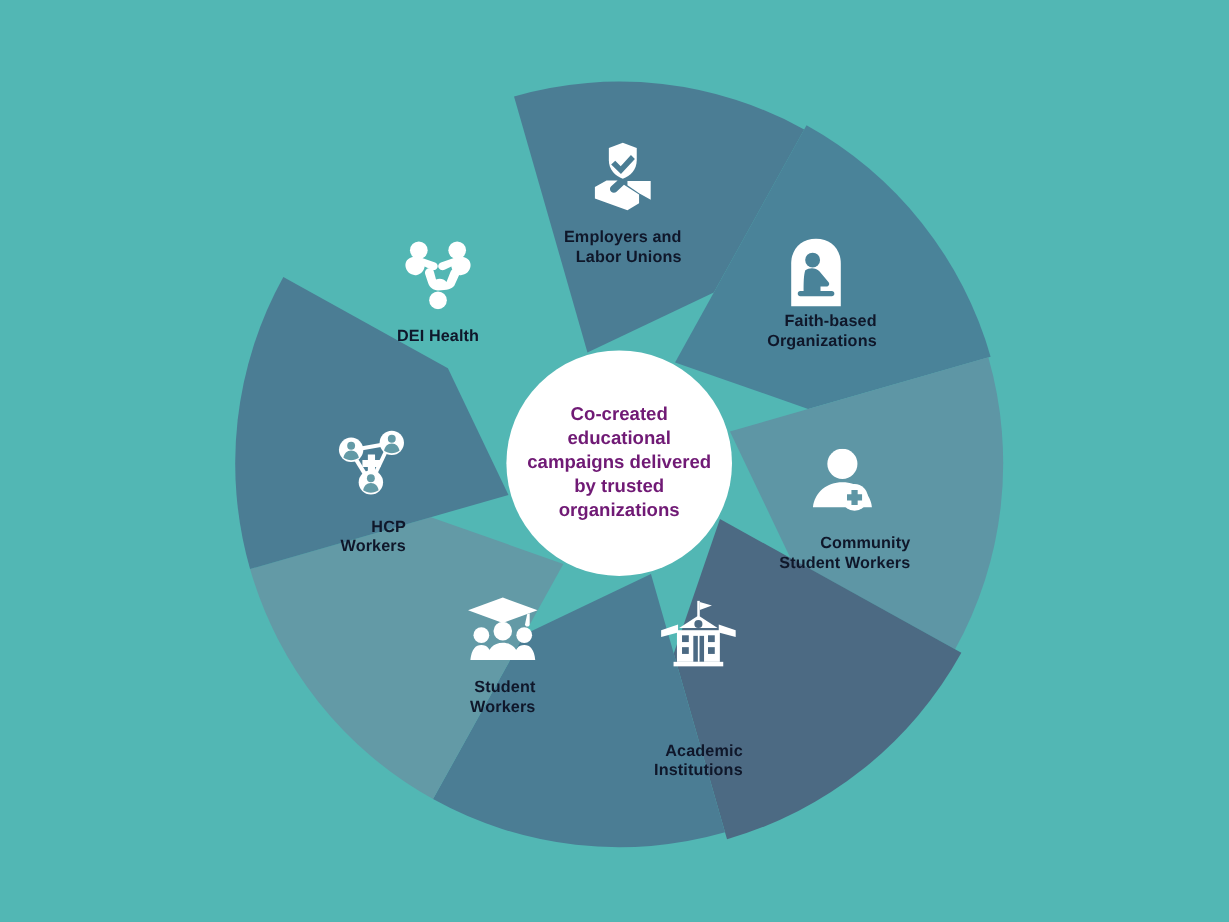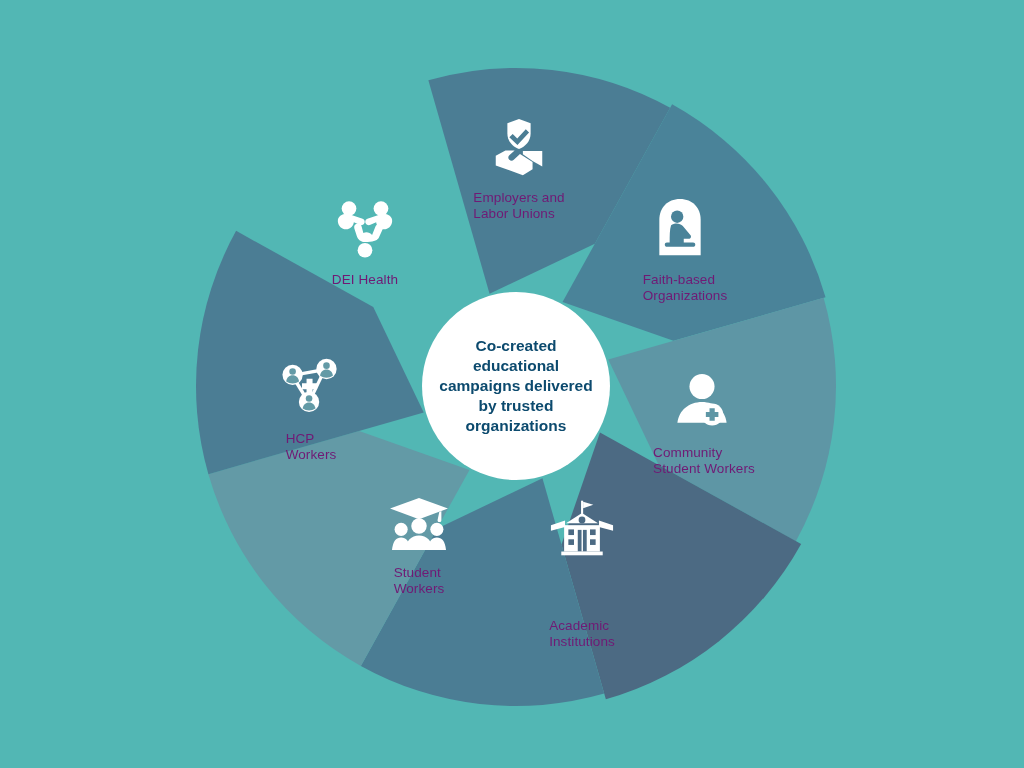--- a/index.html
+++ b/index.html
@@ -22,23 +22,23 @@
   }
   #wheel {
     position: absolute;
     left: 0;
     top: 0;
     width: 1024px;
     height: 768px;
   }
   .seg-label {
     position: absolute;
-    text-align: left;
-    color: #701a75;
-    font-weight: normal;
+    text-align: right;
+    color: #0f172a;
+    font-weight: bold;
     font-size: 13.5px;
     line-height: 1.22;
     letter-spacing: 0.1px;
     transform: translate(-50%, 0);
     text-shadow: none;
     white-space: pre-line;
     pointer-events: none;
   }
   .seg-icon {
     position: absolute;
@@ -52,21 +52,21 @@
     top: 292px;
     width: 188px;
     height: 188px;
     border-radius: 50%;
     background: #ffffff;
     display: flex;
     align-items: center;
     justify-content: center;
   }
   #hub-text {
-    color: #0c4a6e;
+    color: #701a75;
     font-size: 15.5px;
     line-height: 1.30;
     text-align: center;
     font-weight: 600;
     white-space: pre-line;
     padding: 0 6px;
   }
 </style>
 </head>
 <body>
@@ -97,21 +97,21 @@
   <div class="seg-label" style="left:519px; top:190px;">Employers and
 Labor Unions</div>
 
   <div class="seg-icon" style="left:680px; top:228px;">
     <svg width="56" height="62" viewBox="0 0 58 66" fill="currentColor">
       <path d="M29 2 C15.5 2 7 11.5 7 24 V62 H51 V24 C51 11.5 42.5 2 29 2 Z"></path>
       <circle cx="26" cy="21" r="6.6" fill="#4a8399"></circle>
       <path d="M19.5 30 C23 27.5 29 27.5 32 31 L40 40.5 C41.5 42.2 40.5 44.5 38.3 44.5 L33 44.5 L33 48.5 L43 48.5 C44.3 48.5 45.3 49.5 45.3 50.8 C45.3 52 44.3 53 43 53 L15 53 C13.8 53 12.8 52 12.8 50.8 C12.8 49.5 13.8 48.5 15 48.5 L18 48.5 C18 41.5 18 34.5 19.5 30 Z" fill="#4a8399"></path>
     </svg>
   </div>
-  <div class="seg-label" style="left:685px; top:272px;">Faith-based
+  <div class="seg-label" style="left:685px; top:260px;">Faith-based
 Organizations</div>
 
   <div class="seg-icon" style="left:702px; top:401px;">
     <svg width="58" height="54" viewBox="0 0 60 56" fill="currentColor">
       <circle cx="30" cy="13" r="13"></circle>
       <path d="M30 29 C43.5 29 54 37.5 55.5 50.5 H4.5 C6 37.5 16.5 29 30 29 Z"></path>
       <circle cx="40.5" cy="42" r="11.5"></circle>
       <path d="M37.8 35.5 H43.2 V39.3 H47 V44.7 H43.2 V48.5 H37.8 V44.7 H34 V39.3 H37.8 Z" fill="#5e96a5"></path>
     </svg>
   </div>

